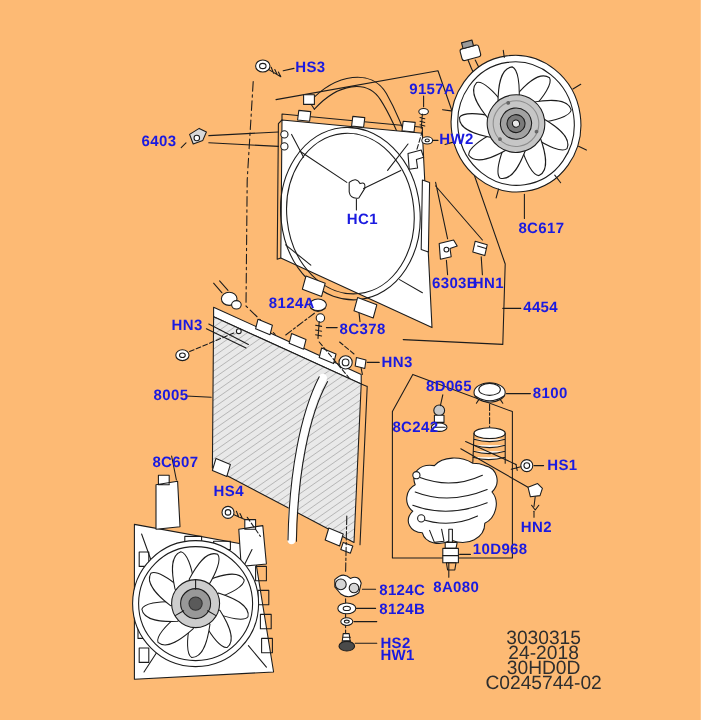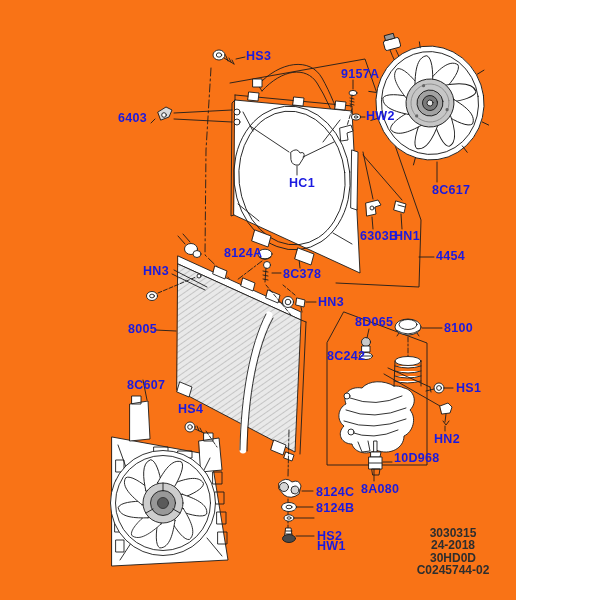--- a/index.html
+++ b/index.html
@@ -1,22 +1,22 @@
 <!DOCTYPE html>
 <html><head>
 <meta charset="utf-8">
 <style>
   html,body{margin:0;padding:0;background:#fff;}
-  .stage{position:relative;width:516px;height:600px;background:#f97316;overflow:hidden;
+  .stage{position:relative;width:584px;height:600px;background:#fdba74;overflow:hidden;
          font-family:"Liberation Sans",sans-serif;}
   .stage svg{position:absolute;left:0;top:0;}
   .callout{position:absolute;font-weight:bold;font-size:12.5px;letter-spacing:.3px;
            color:#1a1ae0;white-space:nowrap;line-height:13px;}
   .refs{position:absolute;left:398px;top:527px;width:110px;text-align:center;
-        font-size:12px;line-height:12.3px;color:#2e2e2e;font-weight:bold;}
+        font-size:16px;line-height:12.3px;color:#2e2e2e;}
   .copyright{position:absolute;left:154px;top:571px;font-size:11.5px;color:#3c3c3c;white-space:nowrap;}
 </style>
 </head>
 <body>
 
 <div class="stage">
 
 <svg width="600" height="600" viewBox="0 0 600 600" xmlns="http://www.w3.org/2000/svg">
   <defs>
     <pattern id="hatch" width="5" height="5" patternUnits="userSpaceOnUse" patternTransform="rotate(55)">

